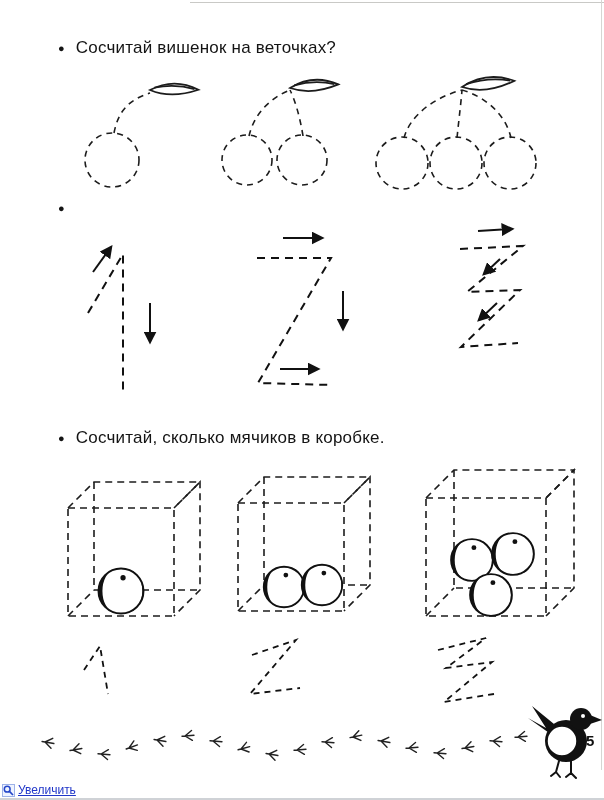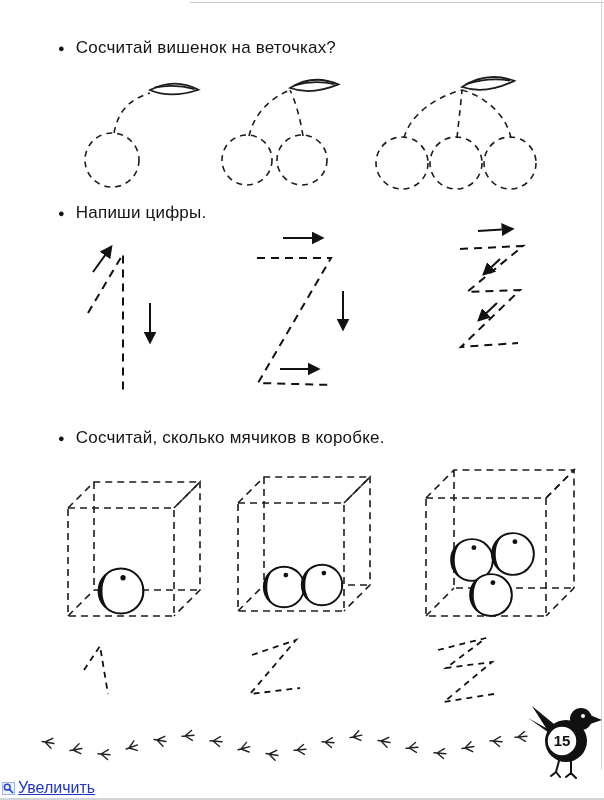--- a/index.html
+++ b/index.html
@@ -21,27 +21,27 @@
     white-space: nowrap;
   }
   .task-heading .bullet { font-size: 11px; line-height: 1; }
   #heading-1 { top: 38px; left: 58px; }
   #heading-2 { top: 203px; left: 58px; }
   #heading-3 { top: 428px; left: 58px; }
   .page-number-badge {
     position: absolute; z-index: 3;
     left: 548px; top: 732px; width: 28px;
     text-align: center;
-    font-size: 15px; font-weight: bold; color: #111;
+    font-size: 15px; font-weight: bold; color: #111; padding-left: 24px;
   }
   .zoom-link {
     position: absolute; z-index: 3;
     left: 2px; bottom: 3px;
     display: flex; align-items: center; gap: 3px;
-    font-size: 16px; color: #2036c8;
+    font-size: 12px; color: #2036c8;
     text-decoration: underline; cursor: pointer;
   }
   .scan-edge-top {
     position: absolute; top: 2px; left: 190px; right: 0; height: 1px;
     background: #c9c9c6; z-index: 0;
   }
   .scan-edge-right {
     position: absolute; top: 0; right: 2px; bottom: 30px; width: 1px;
     background: #d6d6d3; z-index: 0;
   }
@@ -56,21 +56,20 @@
 <div class="scan-edge-top"></div>
 <div class="scan-edge-right"></div>
 <div class="scan-edge-bottom"></div>
 
 <div id="heading-1" class="task-heading">
   <span class="bullet">●</span>
   <span>Сосчитай вишенок на веточках?</span>
 </div>
 <div id="heading-2" class="task-heading">
   <span class="bullet">●</span>
-  <span>Напиши цифры.</span>
 </div>
 <div id="heading-3" class="task-heading">
   <span class="bullet">●</span>
   <span>Сосчитай, сколько мячиков в коробке.</span>
 </div>
 
 <div class="illustrations">
 <svg width="604" height="800" viewBox="0 0 604 800" xmlns="http://www.w3.org/2000/svg">
   <defs>
     <marker id="ah" viewBox="0 0 10 10" refX="8" refY="5" markerWidth="6.5" markerHeight="6.5" orient="auto-start-reverse">

